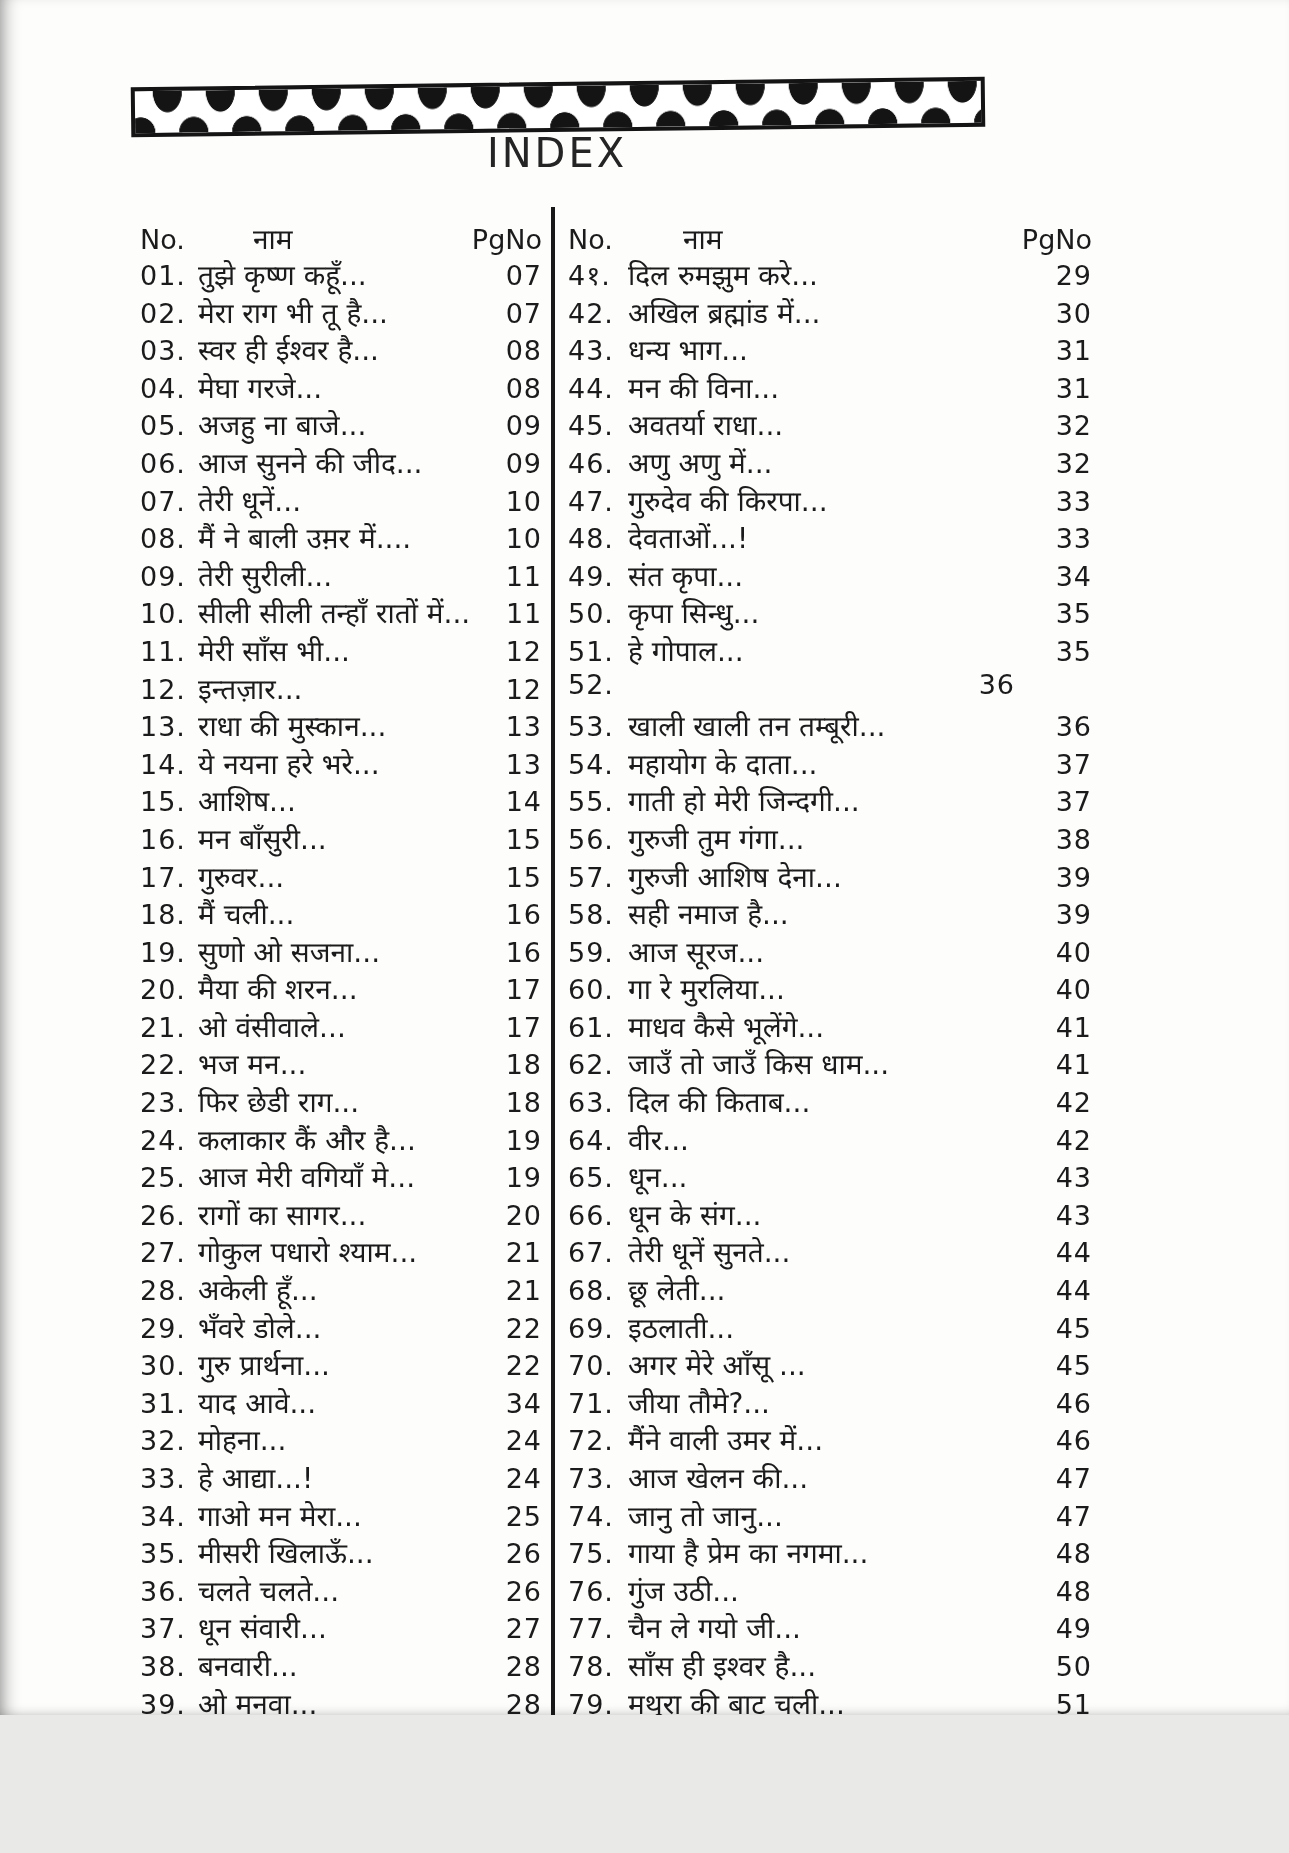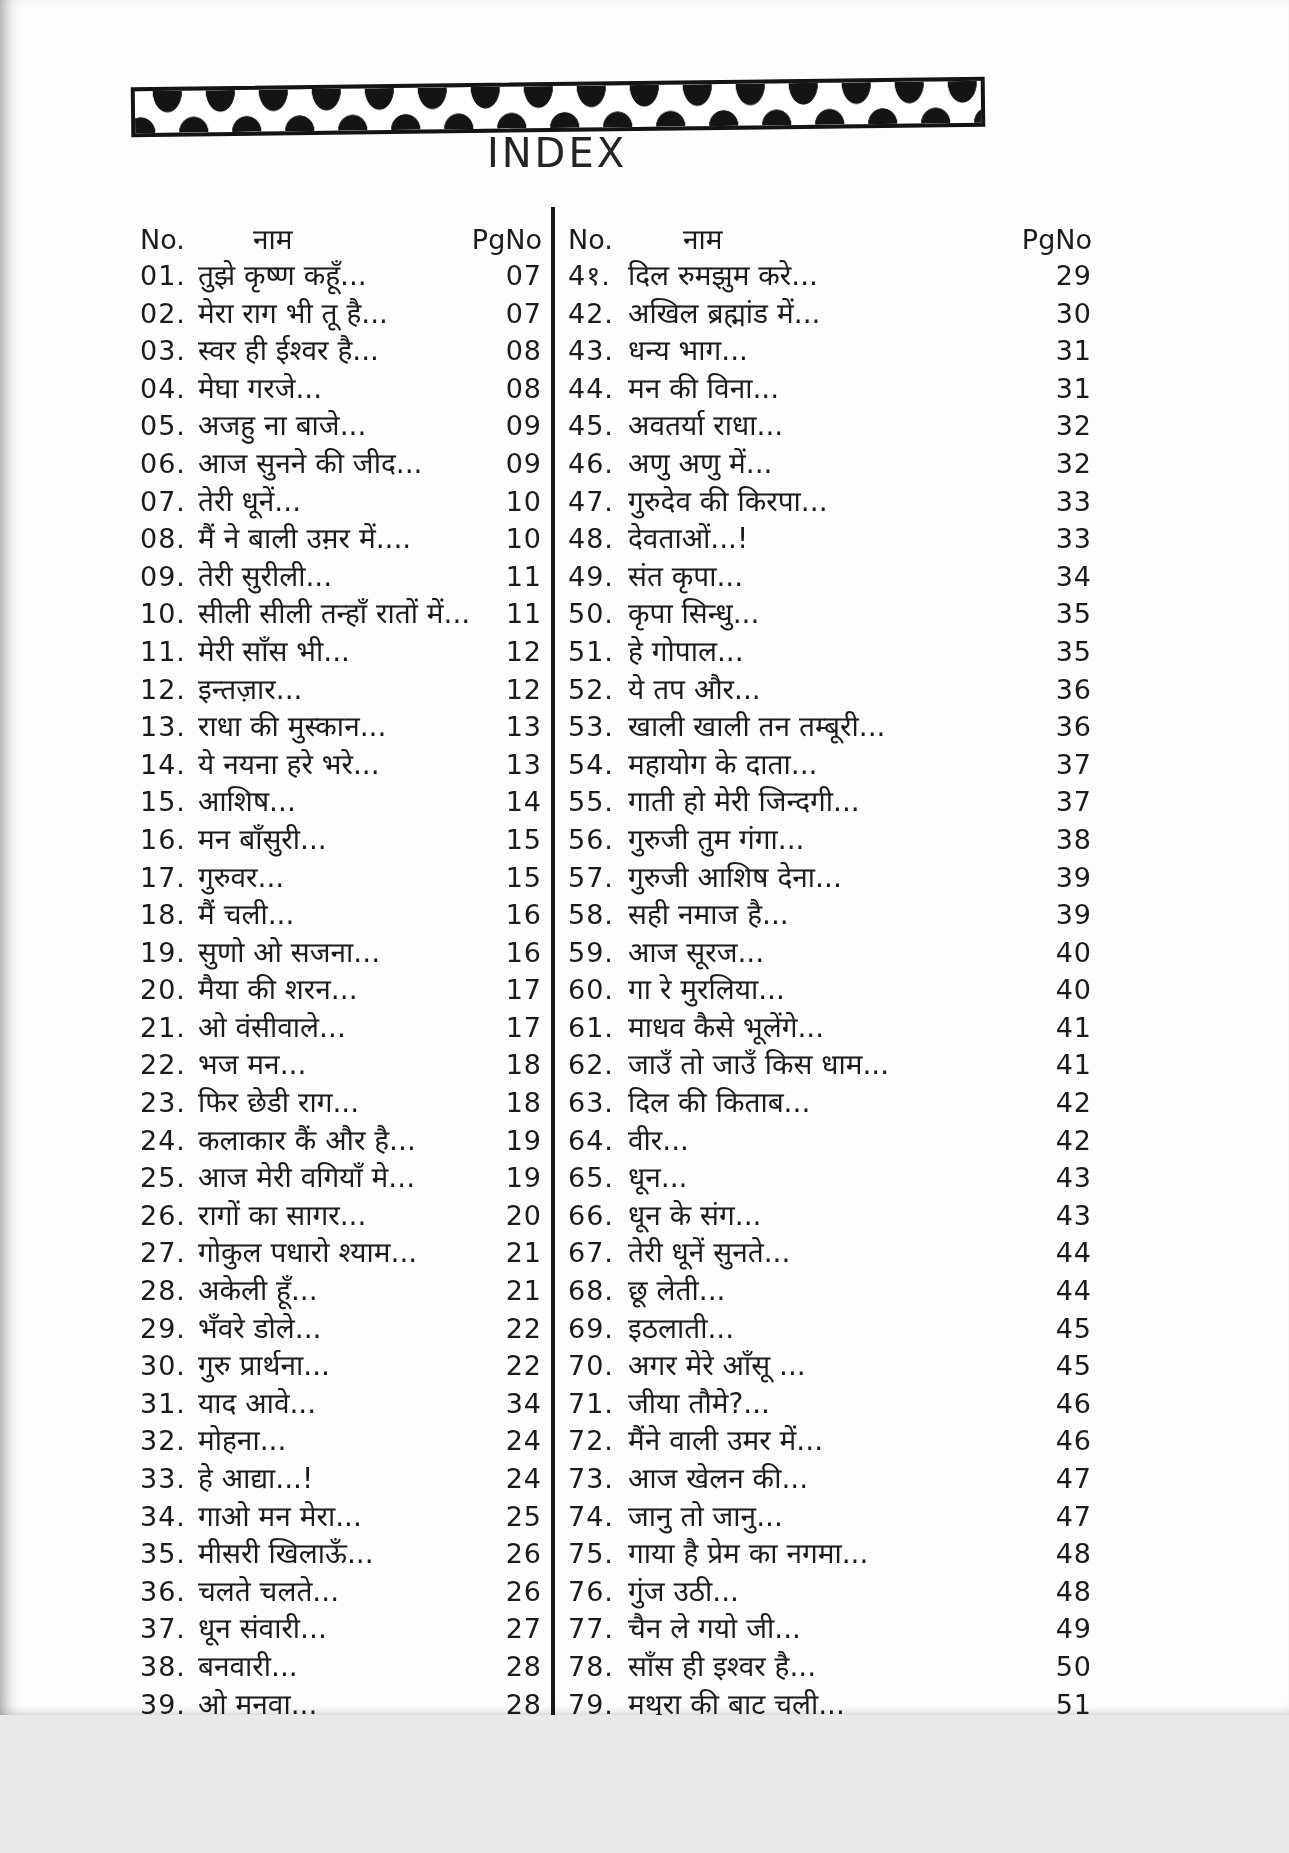--- a/index.html
+++ b/index.html
@@ -388,21 +388,20 @@
   </li>
 
   <li class="row">
     <span class="c-no">51.</span>
     <span class="c-title">हे गोपाल...</span>
     <span class="c-pg">35</span>
   </li>
 
   <li class="row">
     <span class="c-no">52.</span>
-    <span class="c-title">ये तप और...</span>
     <span class="c-pg">36</span>
   </li>
 
   <li class="row">
     <span class="c-no">53.</span>
     <span class="c-title">खाली खाली तन तम्बूरी...</span>
     <span class="c-pg">36</span>
   </li>
 
   <li class="row">

